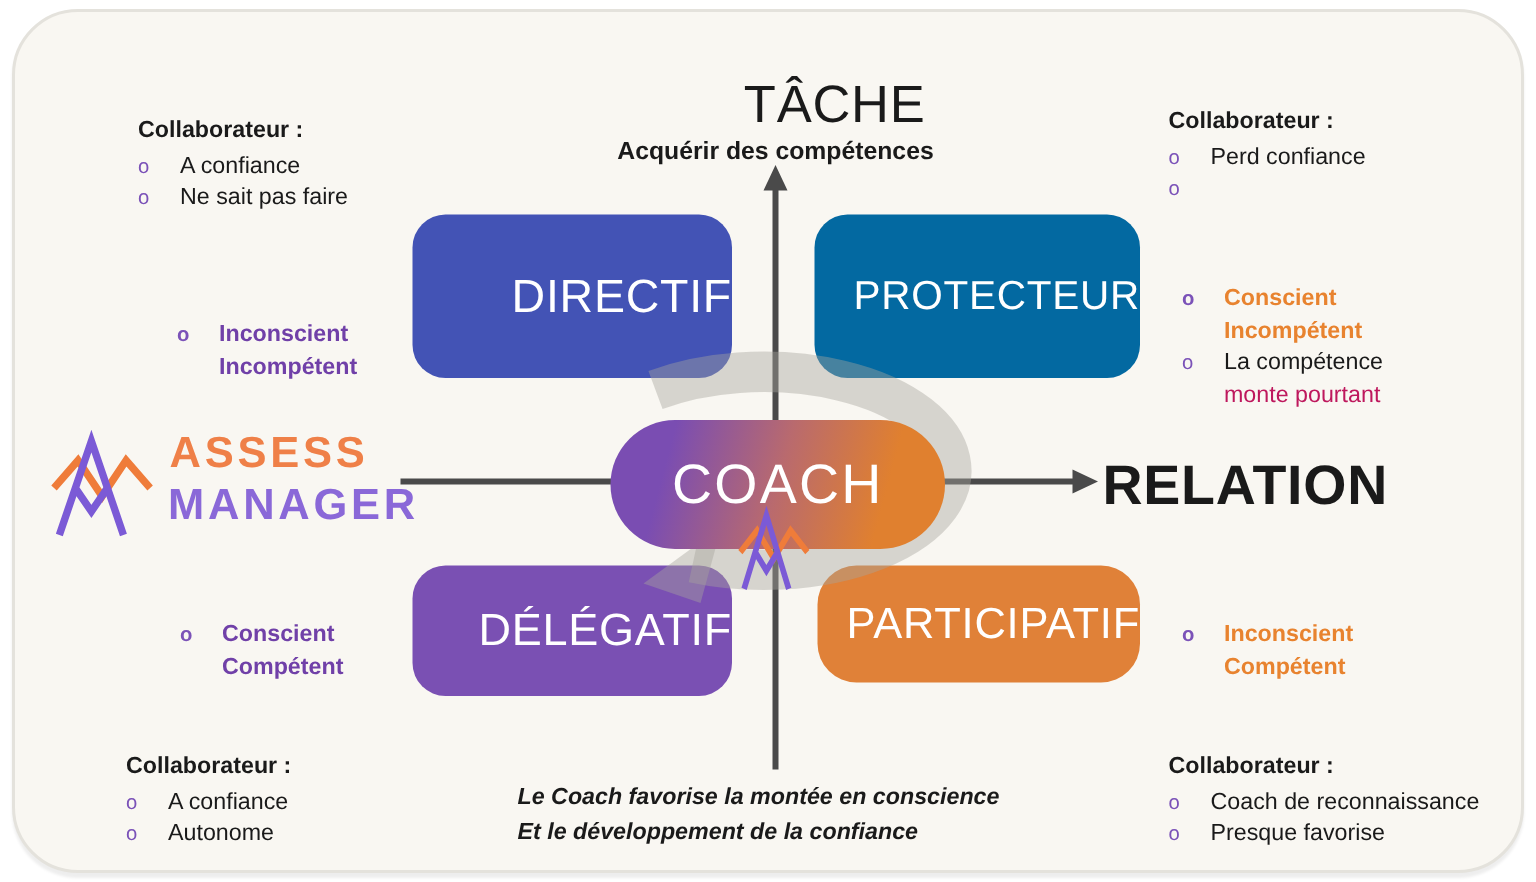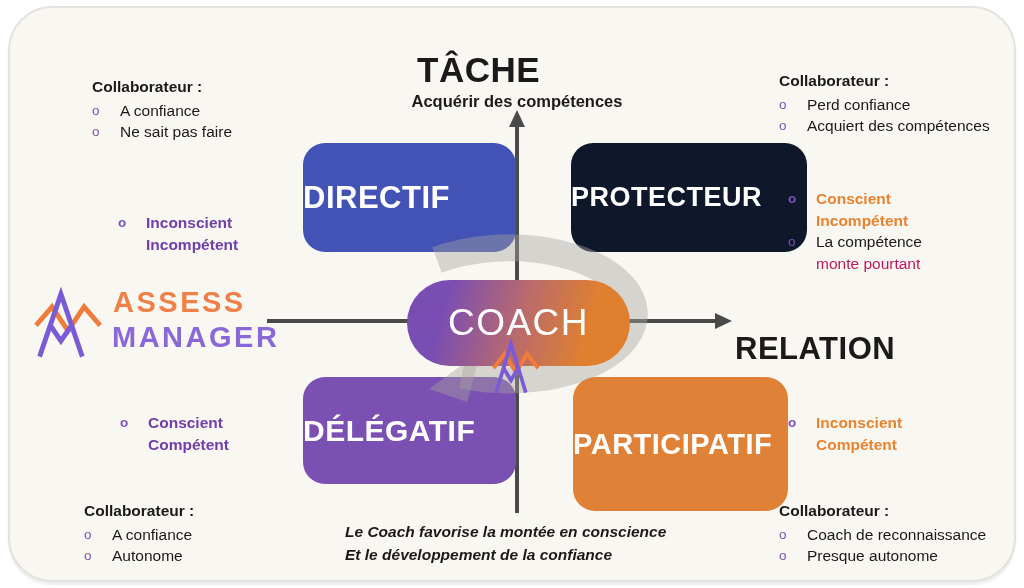--- a/index.html
+++ b/index.html
@@ -5,37 +5,37 @@
   html,body{margin:0;padding:0;background:#ffffff;}
   .stage{position:relative;width:1024px;height:588px;background:#ffffff;
          font-family:"Liberation Sans","DejaVu Sans",sans-serif;overflow:hidden;}
   .card{position:absolute;left:8px;top:6px;width:1004px;height:572px;
         background:#f9f7f2;border:2px solid #e4e2dc;border-radius:44px;
         box-shadow:0 3px 2px rgba(0,0,0,0.07);}
   svg.layer{position:absolute;left:0;top:0;width:1024px;height:588px;pointer-events:none;}
   .axes{z-index:1;} .swoosh{z-index:3;} .marks{z-index:5;}
 
   .qbox{position:absolute;z-index:2;border-radius:22px;display:flex;flex-direction:column;
-        align-items:flex-start;justify-content:center;color:#fff;font-weight:bold;text-align:center;margin-left:28px;}
+        align-items:flex-end;justify-content:center;color:#fff;font-weight:normal;text-align:center;}
   .qbox.directif{left:275px;top:143px;width:213px;height:109px;background:#4353b5;font-size:31px;letter-spacing:.5px;}
-  .qbox.protecteur{left:543px;top:143px;width:236px;height:109px;background:#0f172a;}
+  .qbox.protecteur{left:543px;top:143px;width:217px;height:109px;background:#0369a1;}
   .qbox.protecteur .l1{font-size:27px;letter-spacing:.5px;line-height:31px;}
   .qbox.protecteur .l2{font-size:23px;letter-spacing:.5px;line-height:27px;}
-  .qbox.delegatif{left:275px;top:377px;width:213px;height:107px;background:#7a50b3;font-size:30px;letter-spacing:.5px;}
-  .qbox.participatif{left:545px;top:377px;width:215px;height:134px;background:#e08138;font-size:29px;letter-spacing:.5px;}
+  .qbox.delegatif{left:275px;top:377px;width:213px;height:87px;background:#7a50b3;font-size:30px;letter-spacing:.5px;}
+  .qbox.participatif{left:545px;top:377px;width:215px;height:78px;background:#e08138;font-size:29px;letter-spacing:.5px;border-radius:26px;}
 
   .pill{position:absolute;z-index:4;left:407px;top:280px;width:223px;height:86px;border-radius:43px;
         background:linear-gradient(105deg,#7a4db2 18%,#b96a6e 50%,#e0802f 80%);
         display:flex;align-items:center;justify-content:center;
         color:#fff;font-weight:normal;font-size:37px;letter-spacing:1.5px;}
 
   .txt{position:absolute;z-index:6;color:#1a1a1a;}
-  .tache{left:417px;top:50px;width:200px;text-align:left;font-size:35px;font-weight:700;letter-spacing:.5px;}
+  .tache{left:417px;top:50px;width:200px;text-align:right;font-size:35px;font-weight:400;letter-spacing:.5px;}
   .tache-sub{left:367px;top:92px;width:300px;text-align:center;font-size:16.5px;font-weight:bold;}
-  .relation{left:735px;top:303px;font-size:31px;font-weight:800;letter-spacing:.5px;margin-top:28px;}
+  .relation{left:735px;top:303px;font-size:37px;font-weight:800;letter-spacing:.5px;}
   .footer{left:345px;top:520px;font-size:15.5px;font-weight:bold;font-style:italic;line-height:23px;}
 
   .block{position:absolute;z-index:6;font-size:15.5px;line-height:21.5px;color:#1a1a1a;margin-left:24px;}
   .block .title{font-weight:bold;margin-bottom:2px;}
   .row{display:flex;}
   .bullet{width:28px;flex:0 0 28px;color:#7b52b8;font-size:13.5px;line-height:21.5px;}
   .indent{padding-left:28px;}
   .state{font-weight:bold;}
   .state.purple{color:#7040a8;}
   .state.orange .c{color:#e8832f;}
@@ -126,21 +126,20 @@
   </div>
 
   <div class="block tr-block">
     <div class="title">Collaborateur :</div>
     <div class="row">
       <span class="bullet">o</span>
       <span>Perd confiance</span>
     </div>
     <div class="row">
       <span class="bullet">o</span>
-      <span>Acquiert des compétences</span>
     </div>
   </div>
 
   <div class="block tr-state state orange">
     <div class="row">
       <span class="bullet">o</span>
       <span class="c">Conscient</span>
     </div>
     <div class="indent c">Incompétent</div>
     <div class="row" style="font-weight:normal;color:#1a1a1a;">
@@ -179,21 +178,21 @@
   </div>
 
   <div class="block br-block">
     <div class="title">Collaborateur :</div>
     <div class="row">
       <span class="bullet">o</span>
       <span>Coach de reconnaissance</span>
     </div>
     <div class="row">
       <span class="bullet">o</span>
-      <span>Presque autonome</span>
+      <span>Presque favorise</span>
     </div>
   </div>
 
   <div class="txt footer">
     <div>Le Coach favorise la montée en conscience</div>
     <div>Et le développement de la confiance</div>
   </div>
 </div>
 
 </body></html>

